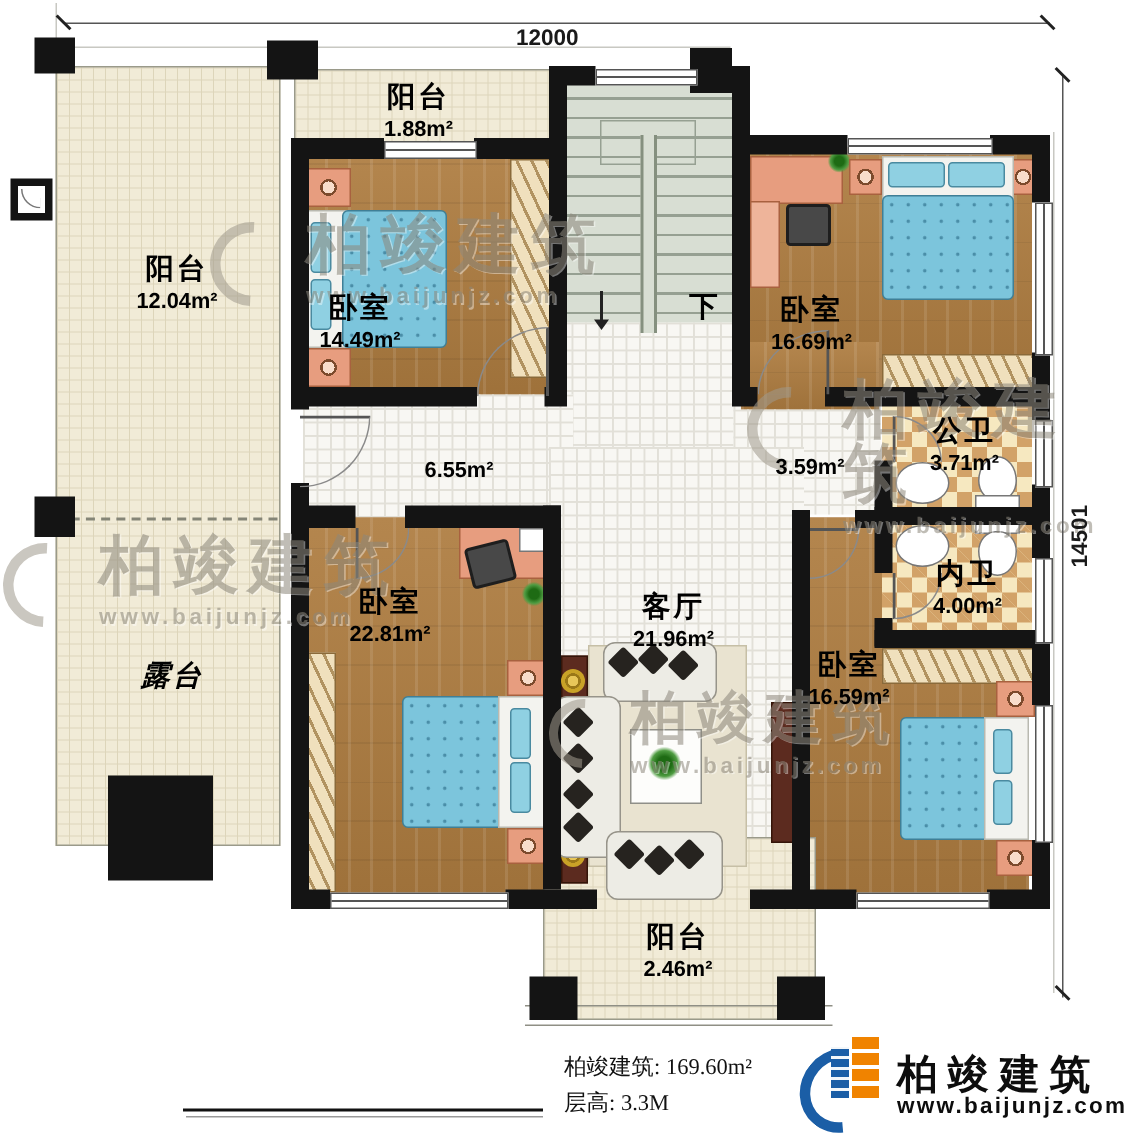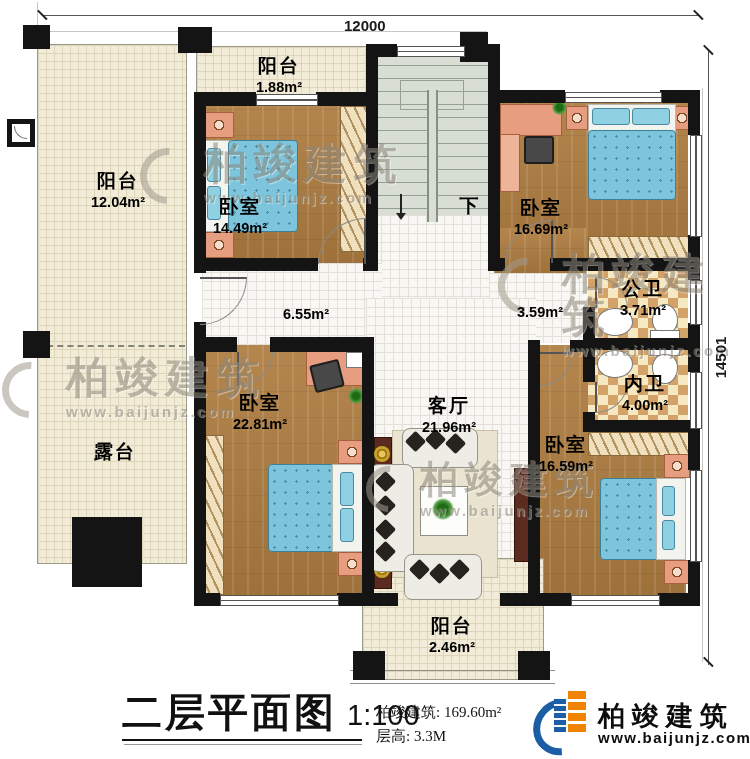--- a/index.html
+++ b/index.html
@@ -267,21 +267,21 @@
     <div>
         <div class="wm-big">柏竣建筑</div>
          <div class="wm-url">www.baijunjz.com</div>
       </div>
   </div>
 
   <div class="label" style="left:118px;top:190px;">
     <div class="nm">阳台</div>
     <div class="ar">12.04m²</div>
   </div>
-  <div class="label" style="left:115px;top:452px;">
+  <div class="label" style="left:115px;top:452px;font-style:italic;">
     <div class="nm">露台</div>
   </div>
   <div class="label" style="left:279px;top:75px;">
     <div class="nm">阳台</div>
     <div class="ar">1.88m²</div>
   </div>
   <div class="label" style="left:240px;top:216px;">
     <div class="nm">卧室</div>
     <div class="ar">14.49m²</div>
   </div>
@@ -325,24 +325,20 @@
 
   <div class="dimline" style="left:42px;top:15px;width:658px;height:1px;"></div>
   <div class="tick" style="left:36px;top:14px;"></div>
   <div class="tick" style="left:692px;top:14px;"></div>
   <div class="dim" style="left:344px;top:17px;">12000</div>
   <div class="dimline" style="left:708px;top:50px;width:1px;height:615px;"></div>
   <div class="tick" style="left:702px;top:49px;"></div>
   <div class="tick" style="left:702px;top:661px;"></div>
   <div class="dim" style="left:682px;top:349px;width:76px;text-align:center;transform:rotate(-90deg);">14501</div>
 
-  <div class="ft-title" style="left:122px;top:692px;">
-    <span class="t1">二层平面图</span>
-    <span class="t2">1:100</span>
-  </div>
   <div class="abs" style="left:122px;top:739px;width:240px;height:2px;background:#111;z-index:50;"></div>
   <div class="abs" style="left:124px;top:744px;width:238px;height:1px;background:#999;z-index:50;"></div>
 
   <div class="ft-info" style="left:376px;top:700px;">
     <div>
       <span>柏竣建筑:</span>
       <span>169.60m²</span>
     </div>
     <div>
       <span>层高:</span>

